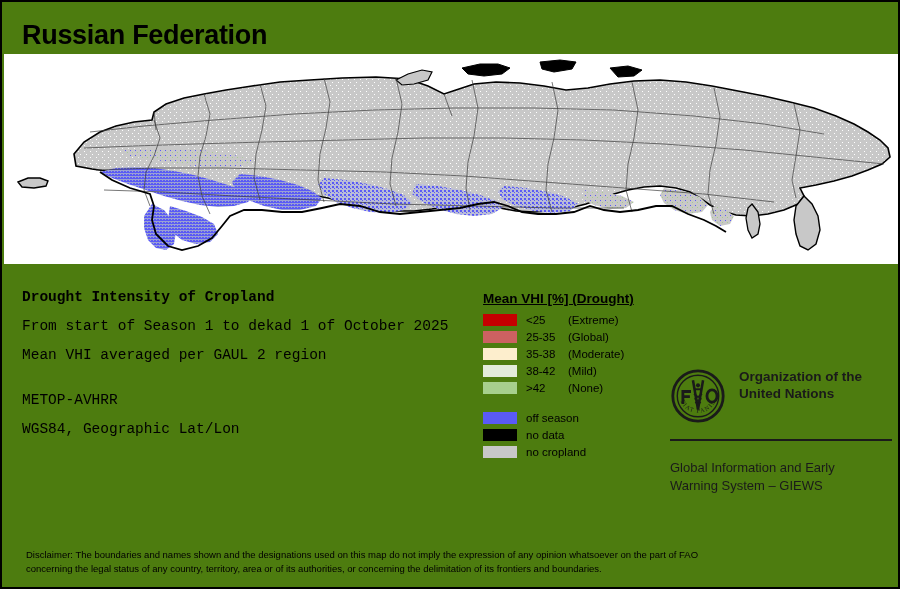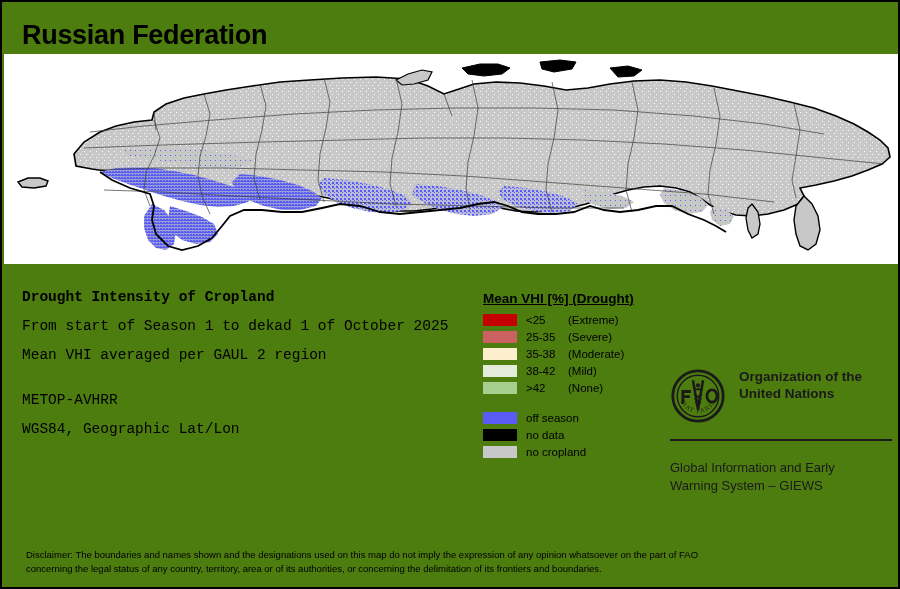--- a/index.html
+++ b/index.html
@@ -294,21 +294,21 @@
     <div class="legend-row">
       <span class="legend-swatch" style="background: rgb(196, 0, 0);"></span>
       <span class="legend-label">
         <span class="rng">&lt;25</span><span>(Extreme)</span>
       </span>
     </div>
 
     <div class="legend-row">
       <span class="legend-swatch" style="background: rgb(204, 97, 97);"></span>
       <span class="legend-label">
-        <span class="rng">25-35</span><span>(Severe)</span>
+        <span class="rng">25-35</span><span>(Global)</span>
       </span>
     </div>
 
     <div class="legend-row">
       <span class="legend-swatch" style="background: rgb(253, 238, 205);"></span>
       <span class="legend-label">
         <span class="rng">35-38</span><span>(Moderate)</span>
       </span>
     </div>
 

